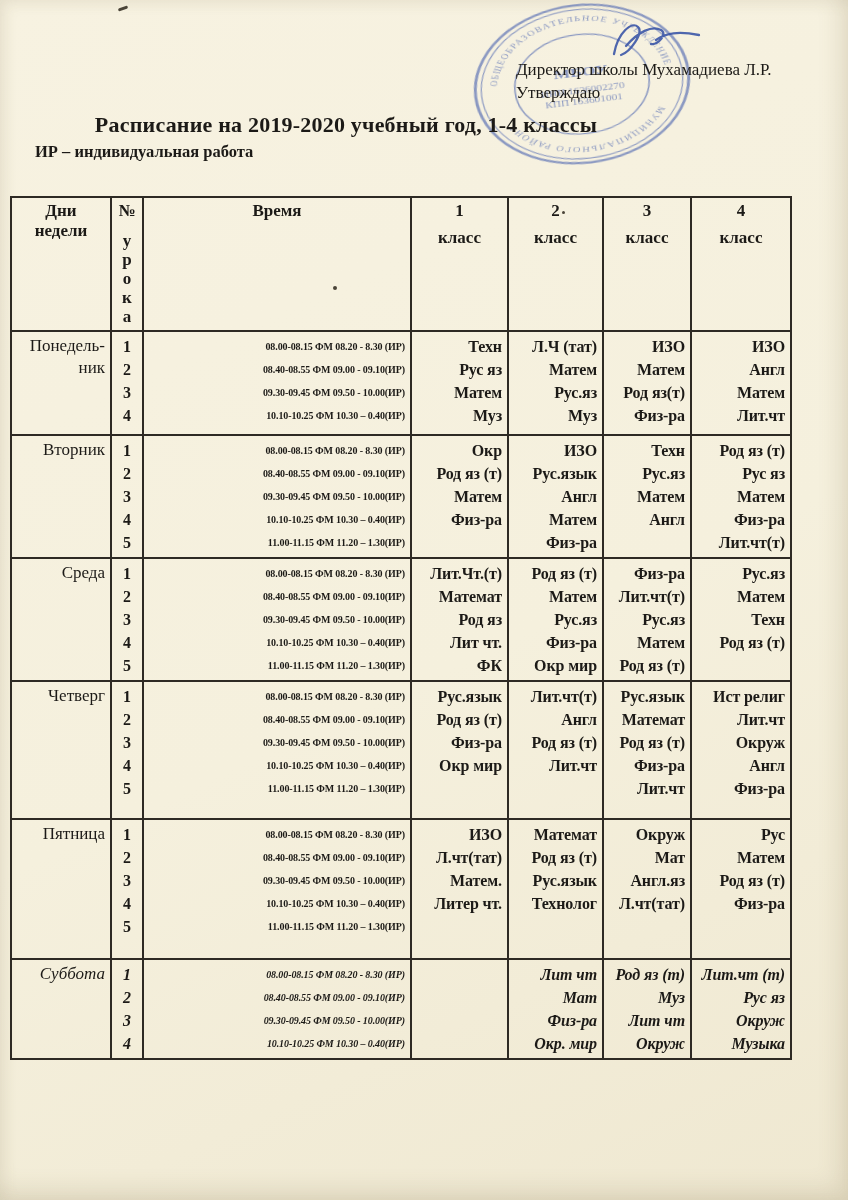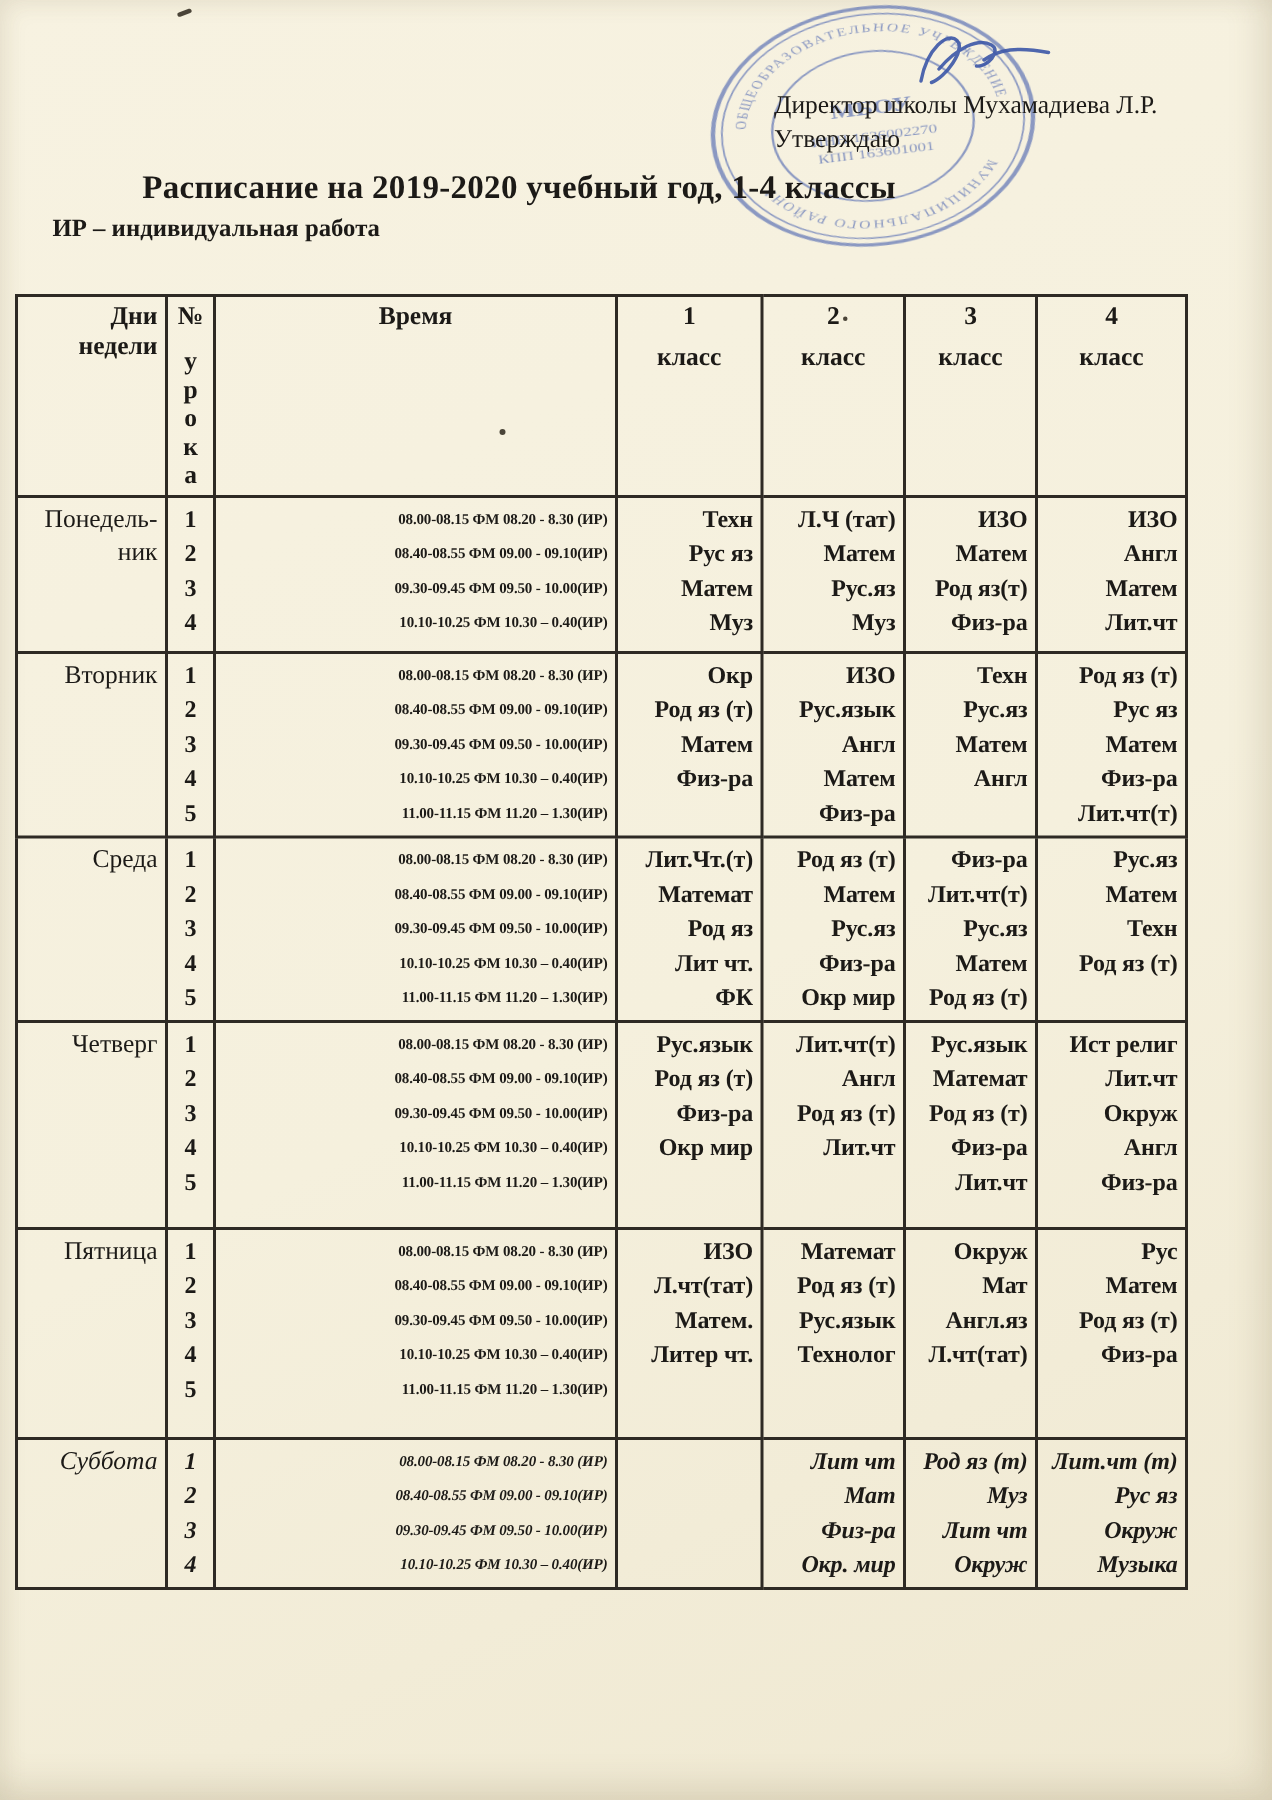--- a/index.html
+++ b/index.html
@@ -58,21 +58,21 @@
   }
   thead tr { height:134px; }
   tbody tr:nth-child(1){ height:104px; }
   tbody tr:nth-child(2){ height:116px;font-family:Liberation Serif, serif; }
   tbody tr:nth-child(3){ height:118px; }
   tbody tr:nth-child(4){ height:138px; }
   tbody tr:nth-child(5){ height:140px; }
   tbody tr:nth-child(6){ height:96px;font-style:italic; }
 
   .schedule th { font-weight:bold; font-size:17px; }
-  th.day-col   { text-align:right; }
+  th.day-col   { text-align:center; }
   th.num-col, th.time-col, th.subject-col { text-align:center; }
   th .sub { margin-top:7px; }
 
   #num-vertical { margin-top:10px; line-height:19px; font-weight:bold; }
 
   td .ln { line-height:23px; }
   td.day-col { font-size:17px; }
   td.day-col .ln { line-height:22px; }
   td.num-col { text-align:center; font-weight:bold; }
   td.time-col .ln {

